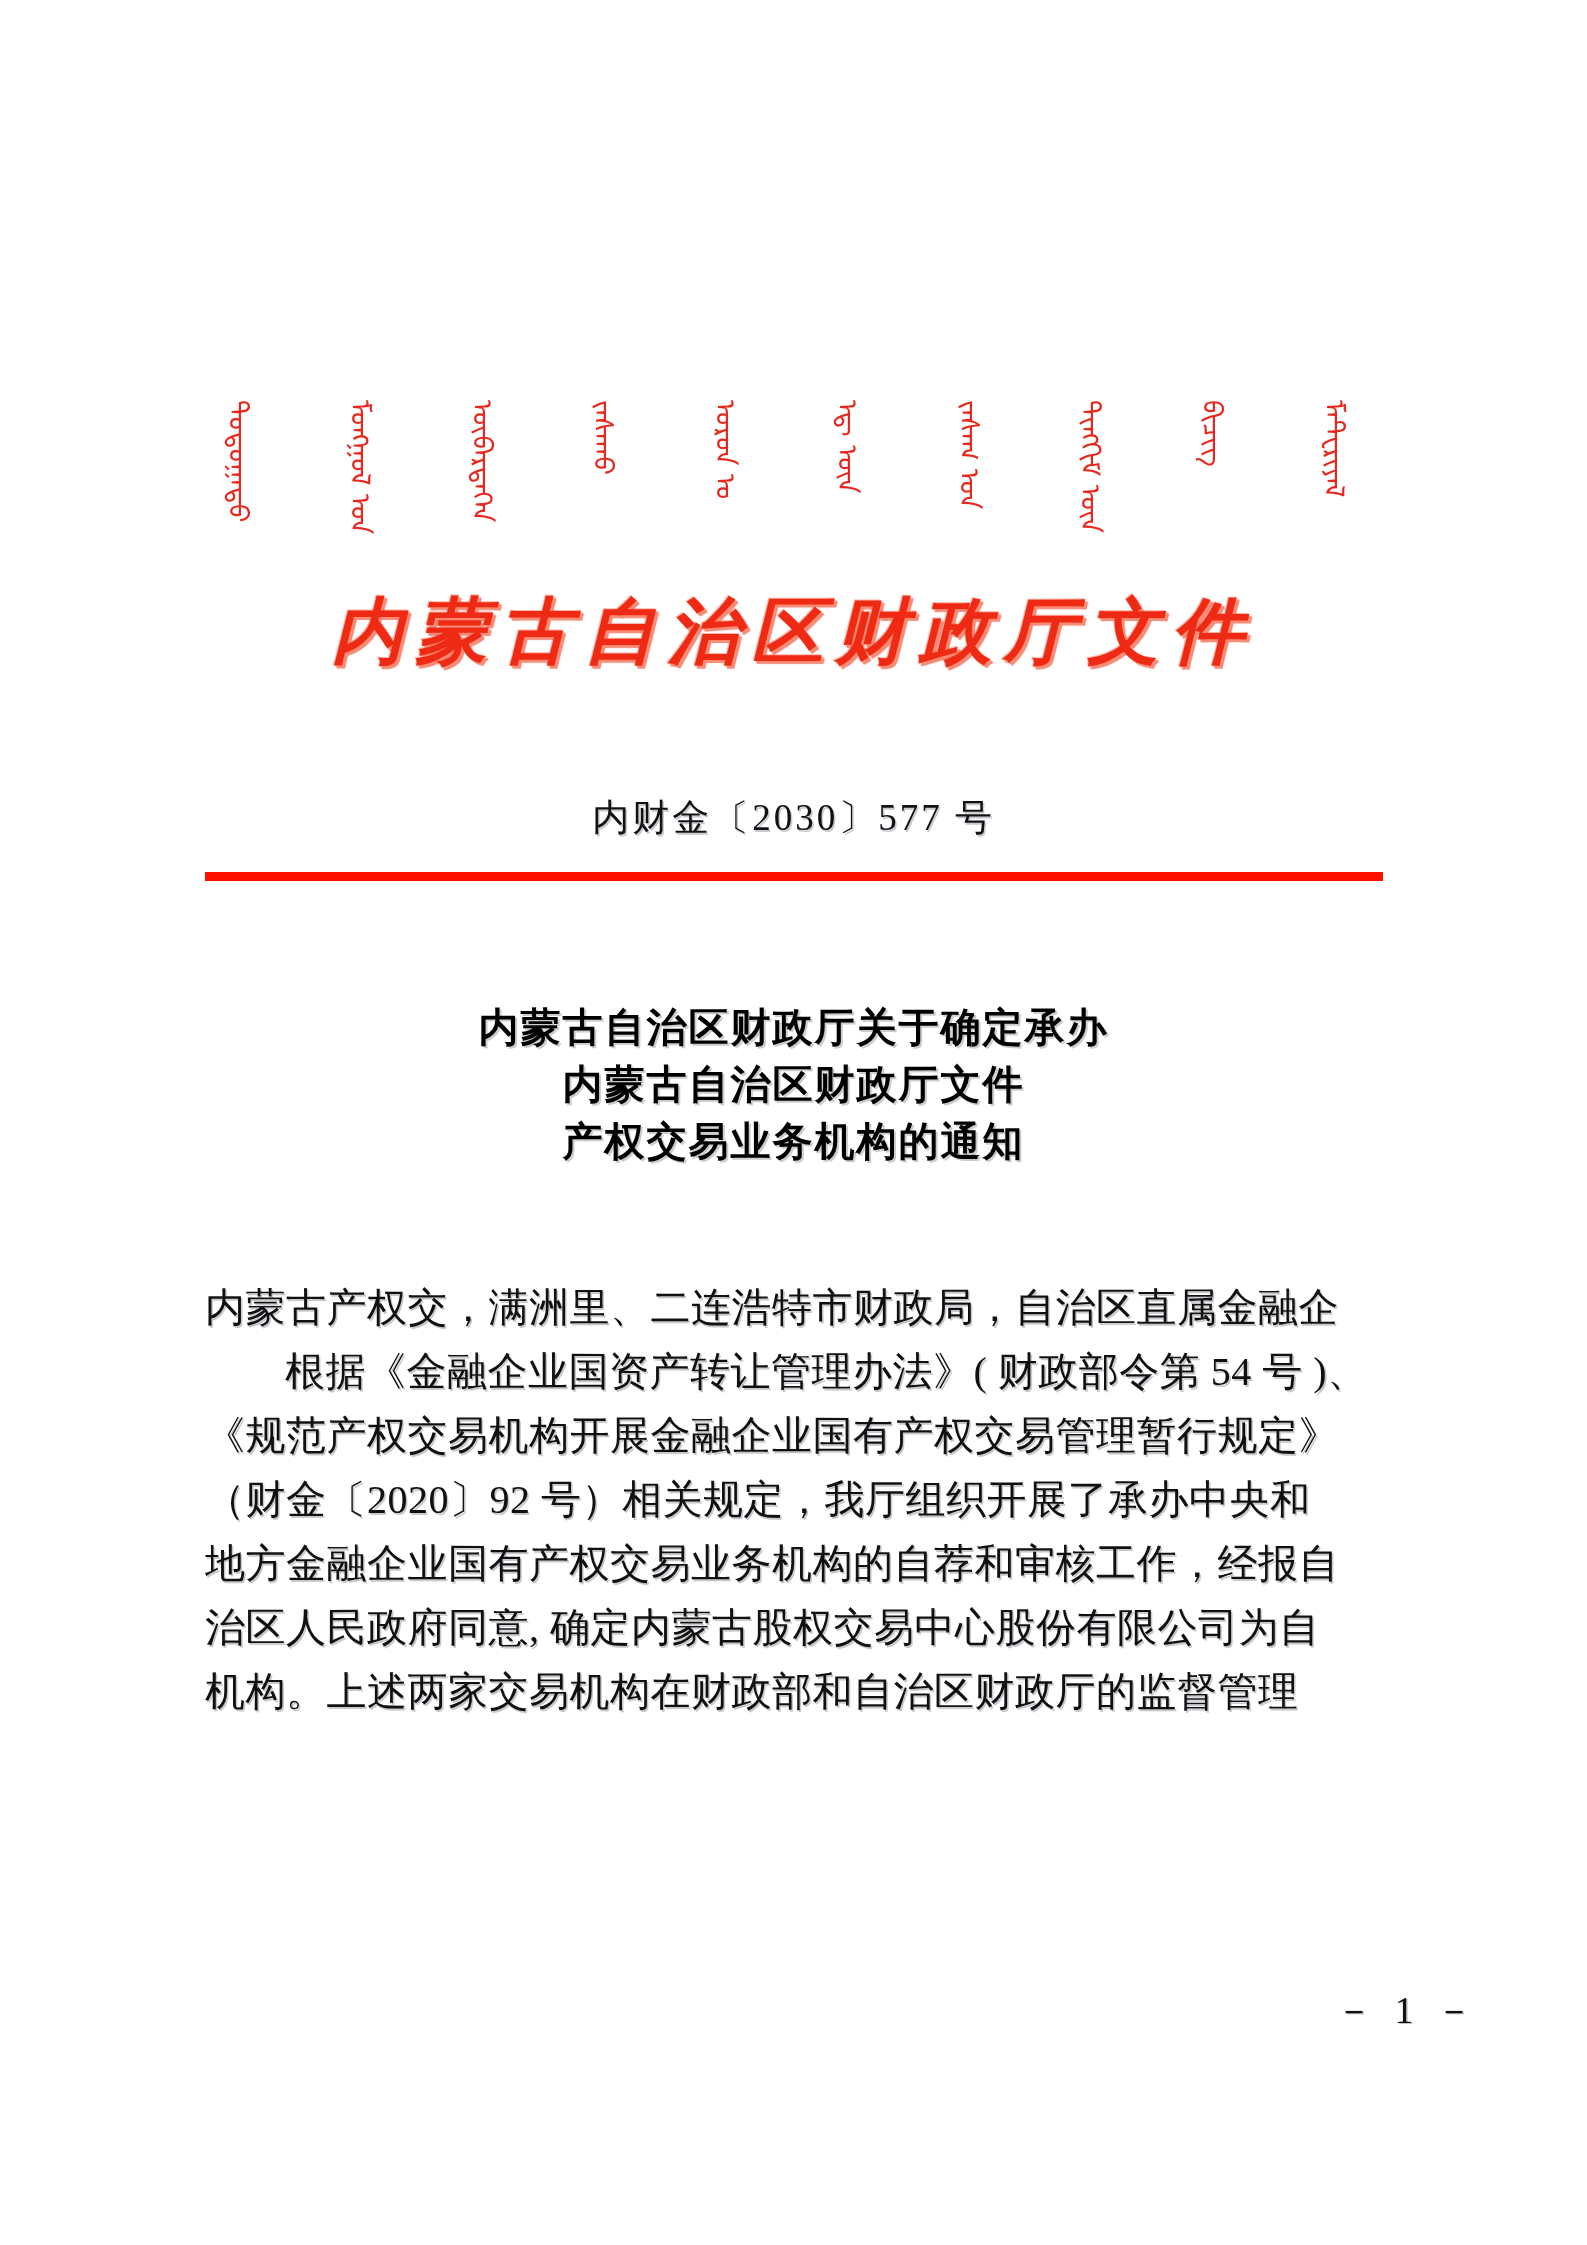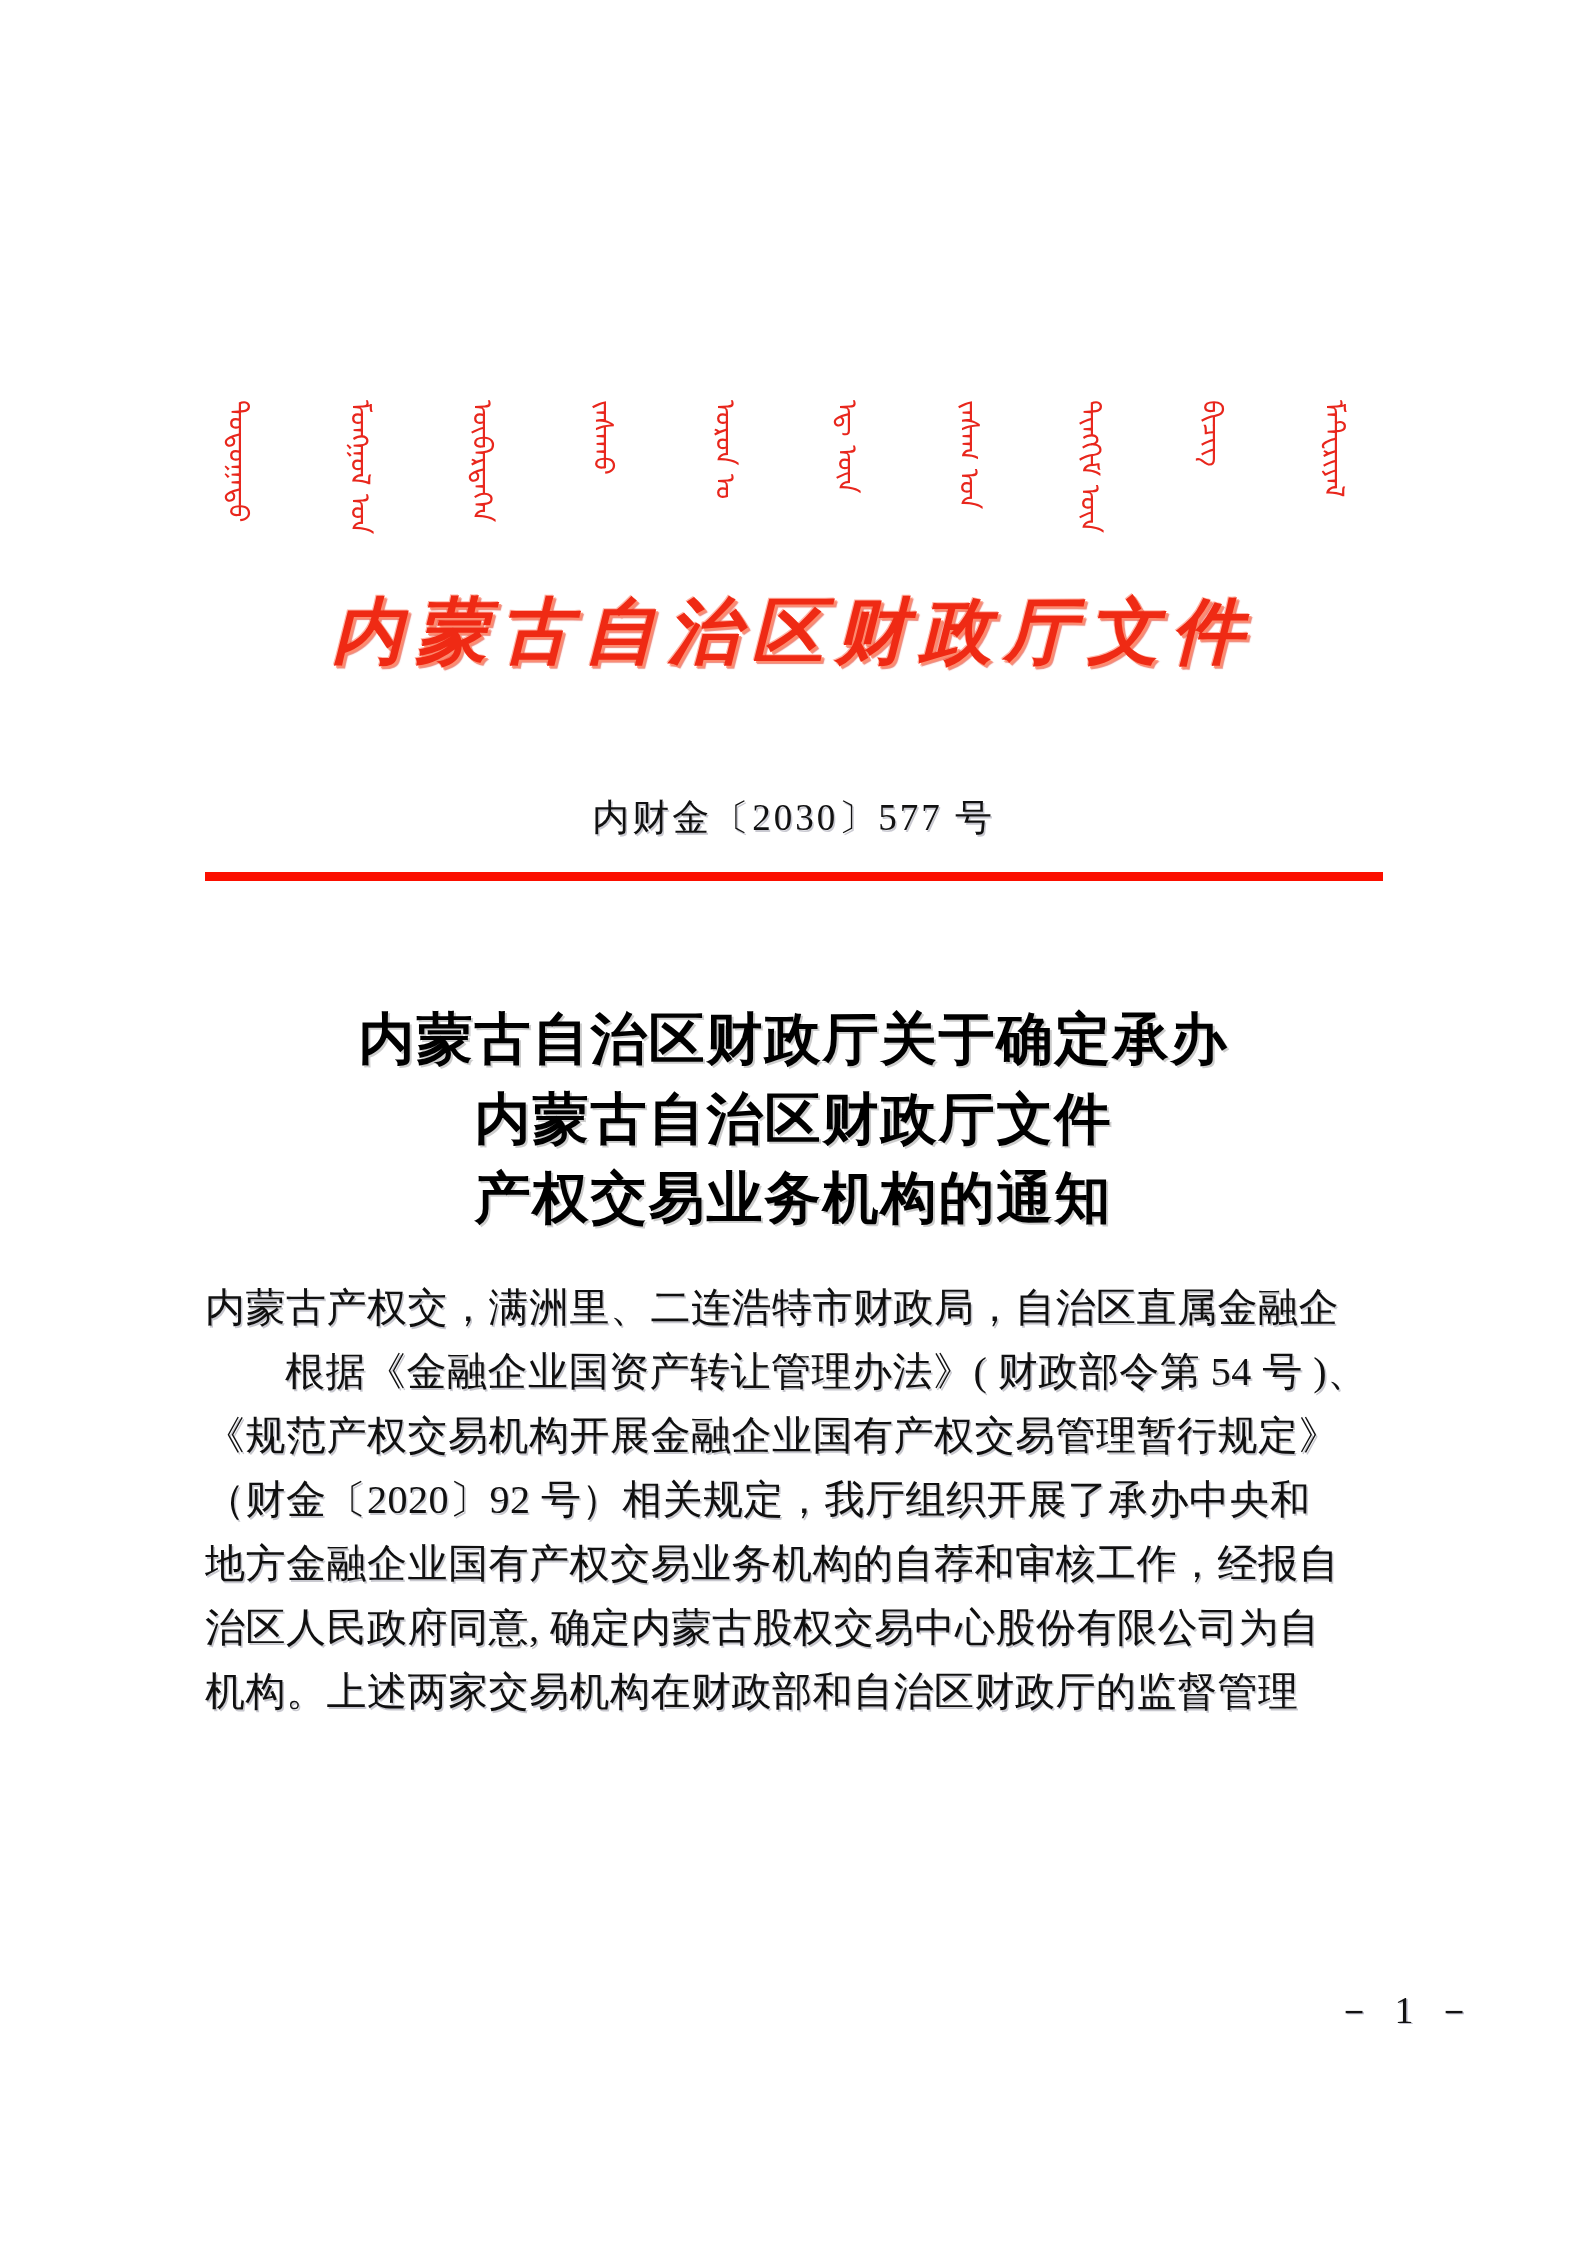--- a/index.html
+++ b/index.html
@@ -98,21 +98,21 @@
   }
 
   
   .doc-title {
     position: absolute;
     left: 0;
     top: 1000px;
     width: 1587px;
     text-align: center;
     font-family: "Liberation Serif", "DejaVu Serif", serif;
-    font-size: 56px;
+    font-size: 40px;
     font-weight: bold;
     line-height: 1.42;
     letter-spacing: 2px;
     color: #000000;
     text-shadow: 2px 2px 0 rgba(90,90,90,0.30);
   }
   .doc-title .tl { display: block; white-space: nowrap; }
 
   
   .body-text {

